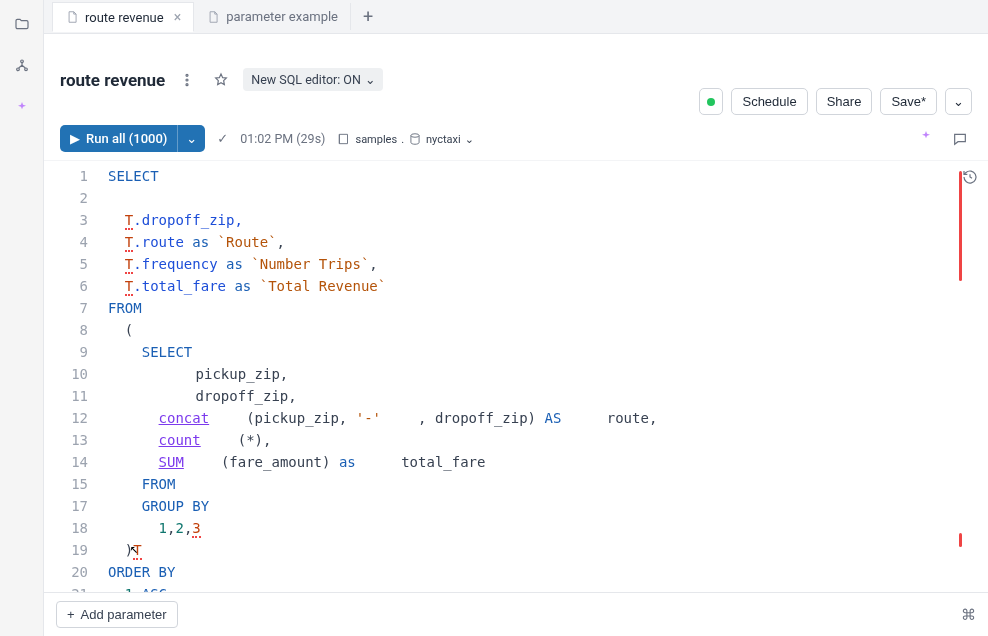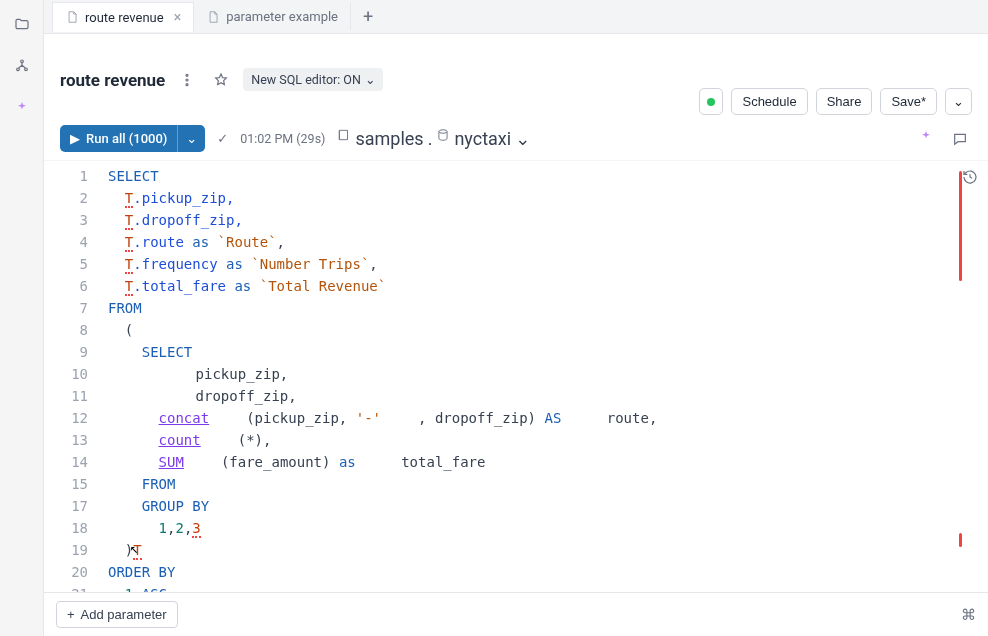--- a/index.html
+++ b/index.html
@@ -101,21 +101,21 @@
     .run-btn {
       display:flex; align-items:center;
       background:#2272b4; color:#fff; border-radius:5px;
       font-size:13px; font-weight:500; cursor:pointer; overflow:hidden;
     }
     .run-btn .run-main { padding:6px 10px; display:flex; align-items:center; gap:6px;}
     .run-btn .run-caret { padding:6px 8px; border-left:1px solid rgba(255,255,255,0.3);}
     .check { color:#6b7280; }
     .time-meta { color:#6b7280; font-size:12.5px;}
     .catalog {
-      display:flex; align-items:flex-start; gap:4px; color:#374151; font-size:18px;
+      display:flex; align-items:flex-end; gap:4px; color:#374151; font-size:11px;
       cursor:pointer;
     }
     .catalog svg { width:14px; height:14px; stroke:#6b7280; fill:none; stroke-width:1.6;}
     .toolbar2-right {
       margin-left:auto; display:flex; align-items:center; gap:14px;
     }
     .sparkle { color:#c084fc; }
     .editor-wrap {
       position: relative;
       flex:1;
@@ -296,21 +296,21 @@
           <path d="M3 12a9 9 0 1 0 3-6.7L3 8"></path>
           <path d="M3 3v5h5"></path>
           <path d="M12 8v4l3 2"></path>
         </svg>
     </div>
     <div class="right-marker" style="top:10px; height:110px;"></div>
     <div class="right-marker" style="top:372px; height:14px;"></div>
 
     <div class="editor">
       <div class="line"><span class="gutter">1</span><span class="code"><span class="kw">SELECT</span></span></div>
-      <div class="line"><span class="gutter">2</span><span class="code">  <span class="alias">T</span><span class="field">.pickup_zip,</span></span></div>
+      <div class="line"><span class="gutter">2</span></div>
       <div class="line"><span class="gutter">3</span><span class="code">  <span class="alias">T</span><span class="field">.dropoff_zip,</span></span></div>
       <div class="line"><span class="gutter">4</span><span class="code">  <span class="alias">T</span><span class="field">.route</span><span class="kw"> as </span><span class="str">`Route`</span><span class="punct">,</span></span></div>
       <div class="line"><span class="gutter">5</span><span class="code">  <span class="alias">T</span><span class="field">.frequency</span><span class="kw"> as </span><span class="str">`Number Trips`</span><span class="punct">,</span></span></div>
       <div class="line"><span class="gutter">6</span><span class="code">  <span class="alias">T</span><span class="field">.total_fare</span><span class="kw"> as </span><span class="str">`Total Revenue`</span></span></div>
       <div class="line"><span class="gutter">7</span><span class="code"><span class="kw">FROM</span></span></div>
       <div class="line"><span class="gutter">8</span><span class="code">  <span class="punct">(</span></span></div>
       <div class="line"><span class="gutter">9</span><span class="code">    <span class="kw">SELECT</span></span></div>
       <div class="line"><span class="gutter">10</span><span class="code">      <span class="ident">pickup_zip,</span></span></div>
       <div class="line"><span class="gutter">11</span><span class="code">      <span class="ident">dropoff_zip,</span></span></div>
       <div class="line"><span class="gutter">12</span><span class="code">      <span class="fn">concat</span><span class="ident">(pickup_zip, </span><span class="str">'-'</span><span class="ident">, dropoff_zip) </span><span class="kw">AS</span><span class="ident"> route,</span></span></div>

